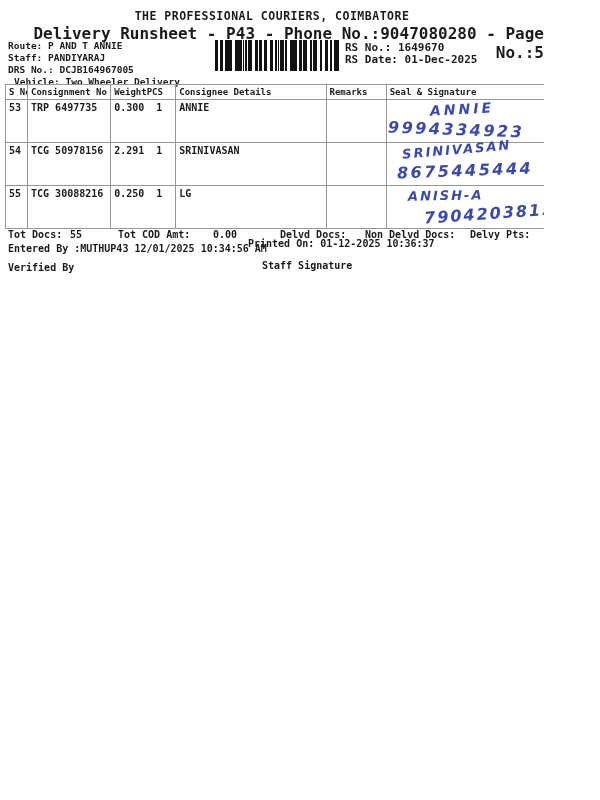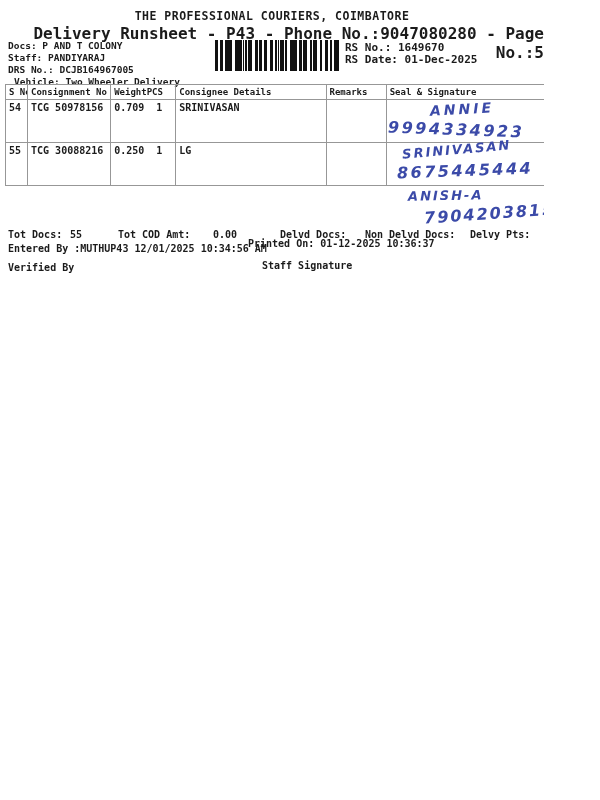--- a/index.html
+++ b/index.html
@@ -59,21 +59,21 @@
   .f-verified{left:8px;top:262px;} .f-staffsig{left:262px;top:260px;}
 </style>
 </head>
 <body>
 
 <div id="page">
 
   <div class="title1">THE PROFESSIONAL COURIERS, COIMBATORE</div>
   <div class="title2">Delivery Runsheet - P43 - Phone No.:9047080280 - Page No.:5</div>
 
-  <div class="info-line il1">Docs: P AND T COLONY</div>
+  <div class="info-line il1">Route: P AND T ANNIE</div>
   <div class="info-line il2">Staff: PANDIYARAJ</div>
   <div class="info-line il3">DRS No.: DCJB164967005</div>
   <div class="info-line il4">Vehicle: Two Wheeler Delivery</div>
 
   <div class="barcode"></div>
   <div class="rs-line rs1">RS No.: 1649670</div>
   <div class="rs-line rs2">RS Date: 01-Dec-2025</div>
 
   <table class="runsheet">
     <colgroup>
@@ -92,25 +92,38 @@
         <span class="wtpcs">
               <span>Weight</span>
               <span>PCS</span>
             </span>
       </th>
       <th>Consignee Details</th>
       <th class="c-rm">Remarks</th>
       <th class="c-seal">Seal &amp; Signature</th>
     </tr>
     <tr class="data-row">
+      <td>53</td>
+      <td>TRP 6497735</td>
+      <td>
+        <span class="wtpcs">
+              <span>0.300</span>
+              <span>1</span>
+            </span>
+      </td>
+      <td>ANNIE</td>
+      <td></td>
+      <td></td>
+    </tr>
+    <tr class="data-row">
       <td>54</td>
       <td>TCG 50978156</td>
       <td>
         <span class="wtpcs">
-              <span>0.709</span>
+              <span>2.291</span>
               <span>1</span>
             </span>
       </td>
       <td>SRINIVASAN</td>
       <td></td>
       <td></td>
     </tr>
     <tr class="data-row">
       <td>55</td>
       <td>TCG 30088216</td>

